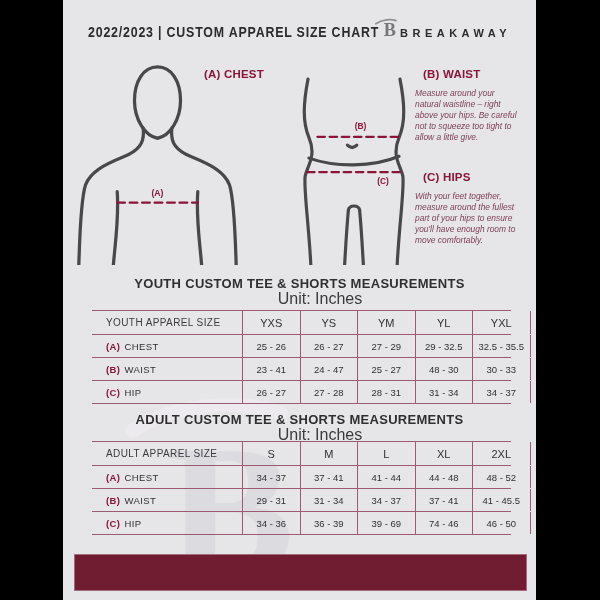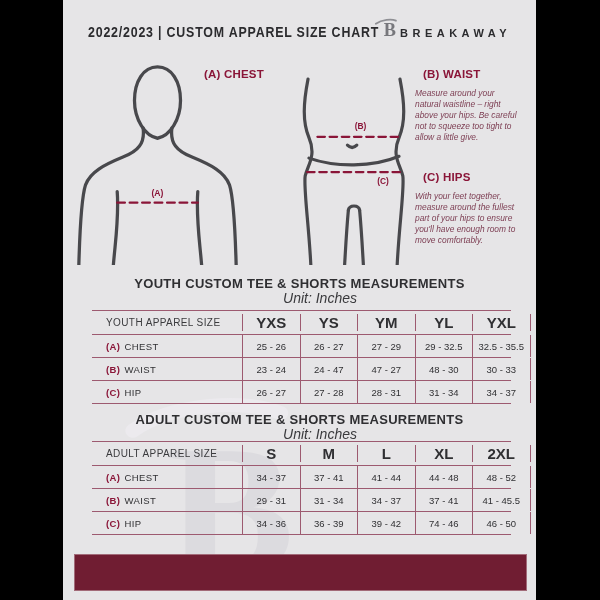--- a/index.html
+++ b/index.html
@@ -35,41 +35,41 @@
     margin:6px 0 0 0;font-size:8.4px;line-height:1.3;font-style:italic;
     color:var(--text-body,#7d3e53);
   }
   
   .sec-title{
     position:absolute;left:0;width:473px;text-align:center;
     font-size:13px;font-weight:bold;color:#2f2f32;letter-spacing:0.3px;
   }
   .sec-unit{
     position:absolute;left:0;width:514px;text-align:center;
-    font-size:14px;font-style:italic;color:#3a3a3d;
+    font-size:16px;color:#3a3a3d;
   }
   
   .table{
     position:absolute;left:29px;width:419px;z-index:1;
     border-top:1px solid var(--table-border,#9d5a70);
   }
   .t-row{
     display:flex;height:22px;border-bottom:1px solid var(--table-border,#9d5a70);
   }
-  .t-row.t-head{height:23px;align-items:center;}
+  .t-row.t-head{height:23px;}
   .t-cell{
     flex:0 0 56.5px;display:flex;align-items:center;justify-content:center;
     font-size:9.5px;color:#303033;border-left:1px solid var(--table-border,#9d5a70);
   }
   .t-cell:last-child{border-right:1px solid var(--table-border,#9d5a70);}
   .t-cell.t-label{
     flex:0 0 136px;justify-content:flex-start;padding-left:14px;border-left:none;
     letter-spacing:0.4px;
   }
-  .t-head .t-cell{font-weight:bold;font-size:15px;}
+  .t-head .t-cell{font-weight:normal;font-size:11px;}
   .t-head .t-cell.t-label{font-weight:normal;font-size:10px;color:#3a3a3d;}
   .row-key{color:var(--accent,#8a1538);font-weight:bold;margin-right:4px;}
   
   .watermark{position:absolute;z-index:0;}
   .footer-bar{
     position:absolute;left:11px;top:554px;width:451px;height:35px;z-index:2;
     background:var(--accent-deep,#701d32);border:1px solid rgba(255,255,255,0.35);
   }
 </style>
 </head>
@@ -141,23 +141,23 @@
       <div class="t-cell">26 - 27</div>
       <div class="t-cell">27 - 29</div>
       <div class="t-cell">29 - 32.5</div>
       <div class="t-cell">32.5 - 35.5</div>
     </div>
     <div class="t-row">
       <div class="t-cell t-label">
         <span class="row-key">(B)</span>
         <span>WAIST</span>
       </div>
-      <div class="t-cell">23 - 24</div>
+      <div class="t-cell">23 - 41</div>
       <div class="t-cell">24 - 47</div>
-      <div class="t-cell">47 - 27</div>
+      <div class="t-cell">25 - 27</div>
       <div class="t-cell">48 - 30</div>
       <div class="t-cell">30 - 33</div>
     </div>
     <div class="t-row">
       <div class="t-cell t-label">
         <span class="row-key">(C)</span>
         <span>HIP</span>
       </div>
       <div class="t-cell">26 - 27</div>
       <div class="t-cell">27 - 28</div>
@@ -206,21 +206,21 @@
       <div class="t-cell">37 - 41</div>
       <div class="t-cell">41 - 45.5</div>
     </div>
     <div class="t-row">
       <div class="t-cell t-label">
         <span class="row-key">(C)</span>
         <span>HIP</span>
       </div>
       <div class="t-cell">34 - 36</div>
       <div class="t-cell">36 - 39</div>
-      <div class="t-cell">39 - 42</div>
+      <div class="t-cell">39 - 69</div>
       <div class="t-cell">74 - 46</div>
       <div class="t-cell">46 - 50</div>
     </div>
   </div>
 
   <div class="footer-bar"></div>
 
 </div>
 
 </body></html>

